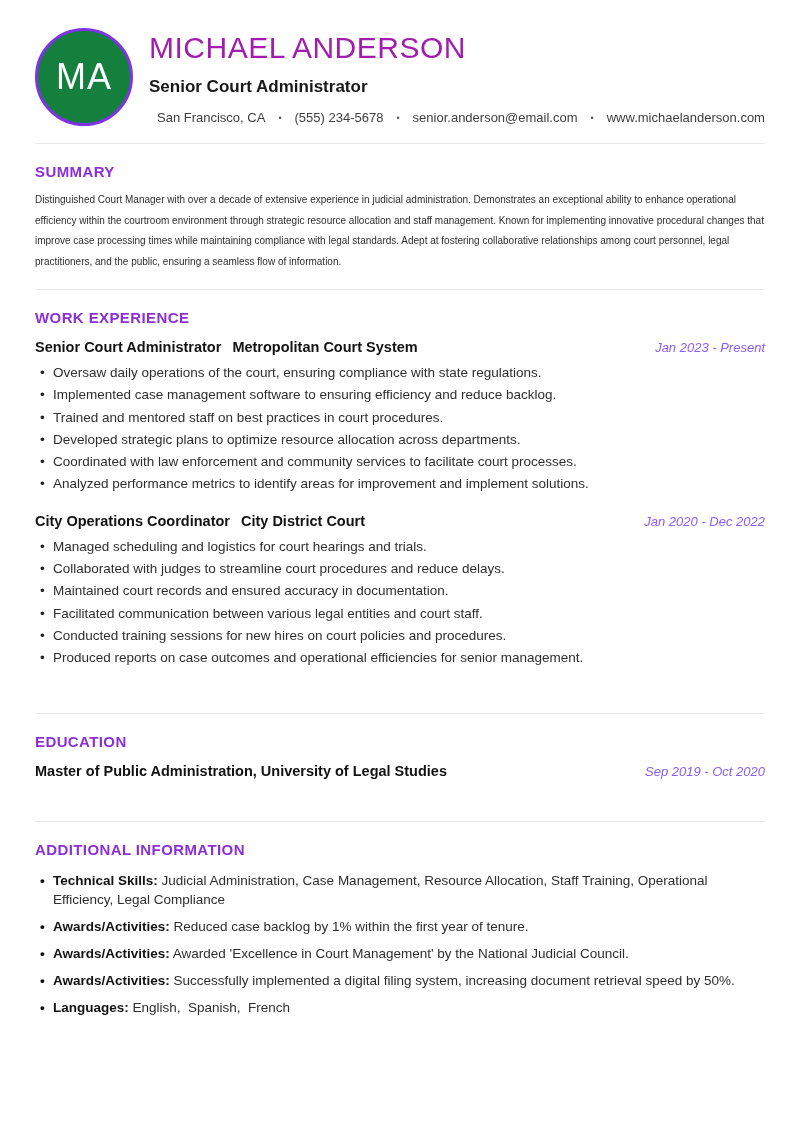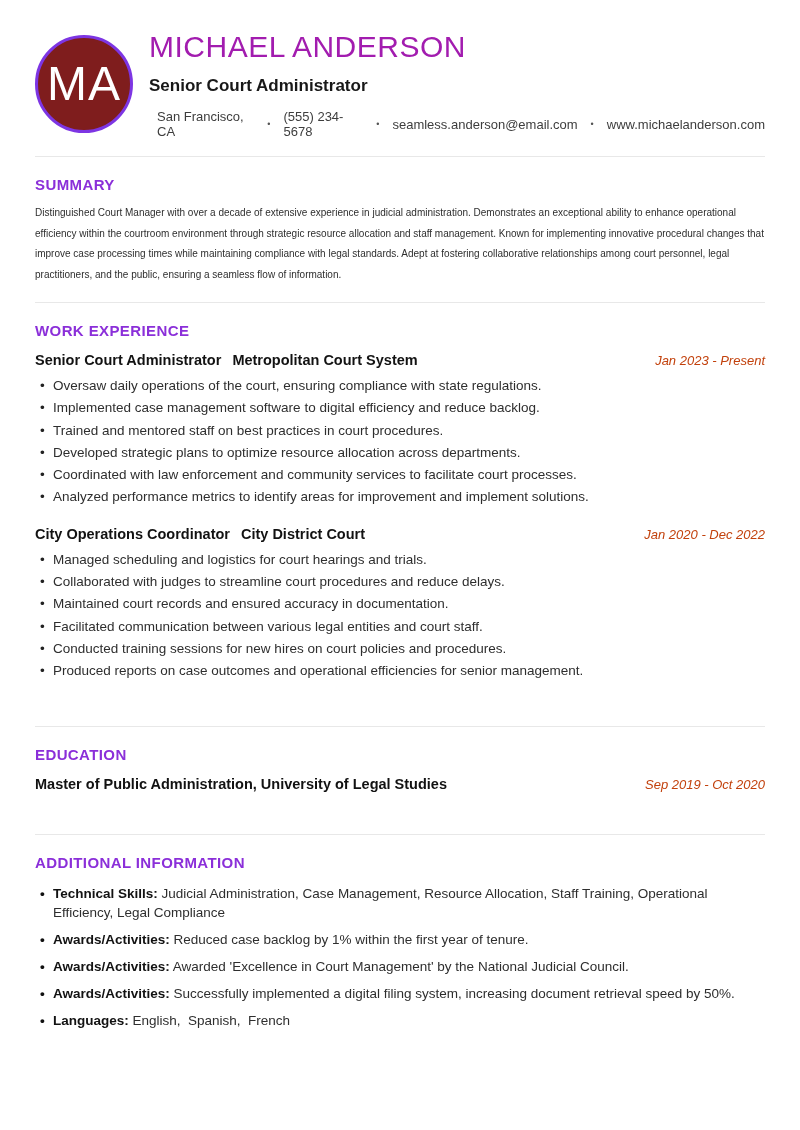--- a/index.html
+++ b/index.html
@@ -12,24 +12,24 @@
     overflow: hidden;
   }
   .page { padding: 28px 35px 0 35px; }
 
   
   .header { display: flex; align-items: center; }
   .avatar {
     flex: 0 0 auto;
     width: 98px; height: 98px;
     border-radius: 50%;
-    background: #7f1d1d;
+    background: #15803d;
     border: 3px solid #7d35e3;
     display: flex; align-items: center; justify-content: center;
-    color: #ffffff; font-size: 48px; font-weight: 500; letter-spacing: 1px;
+    color: #ffffff; font-size: 36px; font-weight: 500; letter-spacing: 1px;
   }
   .header-text { margin-left: 16px; padding-top: 2px; }
   .name {
     color: #a21caf; font-size: 30px; font-weight: 400; letter-spacing: 0.5px;
     line-height: 1.1;
   }
   .headline { font-size: 17px; font-weight: 600; color: #181818; margin-top: 13px; }
   .contact { display: flex; align-items: center; margin-top: 13px; padding-left: 8px;
     font-size: 13px; color: #3d3d3d; }
   .contact .sep { margin: 0 13px; font-size: 9px; color: #555; }
@@ -39,21 +39,21 @@
   .section-heading {
     color: #8b2fd9; font-size: 15px; font-weight: 700; letter-spacing: 0.4px;
     margin-top: 19px;
   }
 
   .summary-text { font-size: 10px; line-height: 20.5px; margin-top: 10px; max-width: 740px; }
 
   .entry-row { display: flex; justify-content: space-between; align-items: baseline; margin-top: 13px; gap: 18px; }
   .entry-title { font-size: 14.5px; font-weight: 700; color: #121212; }
   .entry-title .company { margin-left: 11px; }
-  .dates { font-size: 13px; font-style: italic; color: #c2410c; white-space: nowrap; }
+  .dates { font-size: 13px; font-style: italic; color: #8b5cf6; white-space: nowrap; }
 
   ul.bullets { list-style: none; margin: 7px 0 0 0; padding: 0; }
   ul.bullets li { position: relative; padding-left: 18px; font-size: 13.5px; line-height: 22.3px; }
   ul.bullets li::before { content: "\2022"; position: absolute; left: 5px; color: #222; }
 
   .job2 { margin-top: 17px; }
   .we-bottom-pad { height: 26px; }
 
   ul.addl { list-style: none; margin: 13px 0 16px 0; padding: 0; }
   ul.addl li { position: relative; padding-left: 18px; font-size: 13.5px; line-height: 19px; margin-bottom: 8px; }
@@ -71,21 +71,21 @@
       <span>MA</span>
     </div>
     <div class="header-text">
       <div class="name">MICHAEL ANDERSON</div>
       <div class="headline">Senior Court Administrator</div>
       <div class="contact">
         <span>San Francisco, CA</span>
         <span class="sep">•</span>
         <span>(555) 234-5678</span>
         <span class="sep">•</span>
-        <span>seamless.anderson@email.com</span>
+        <span>senior.anderson@email.com</span>
         <span class="sep">•</span>
         <span>www.michaelanderson.com</span>
       </div>
     </div>
   </div>
 
   <hr class="divider">
 
   <div>
     <div class="section-heading">SUMMARY</div>
@@ -99,21 +99,21 @@
 
     <div>
       <div class="entry-row">
         <div class="entry-title">
           <span>Senior Court Administrator</span><span class="company">Metropolitan Court System</span>
         </div>
         <div class="dates">Jan 2023 - Present</div>
       </div>
       <ul class="bullets">
         <li>Oversaw daily operations of the court, ensuring compliance with state regulations.</li>
-        <li>Implemented case management software to digital efficiency and reduce backlog.</li>
+        <li>Implemented case management software to ensuring efficiency and reduce backlog.</li>
         <li>Trained and mentored staff on best practices in court procedures.</li>
         <li>Developed strategic plans to optimize resource allocation across departments.</li>
         <li>Coordinated with law enforcement and community services to facilitate court processes.</li>
         <li>Analyzed performance metrics to identify areas for improvement and implement solutions.</li>
       </ul>
     </div>
 
     <div class="job2">
       <div class="entry-row">
         <div class="entry-title">

